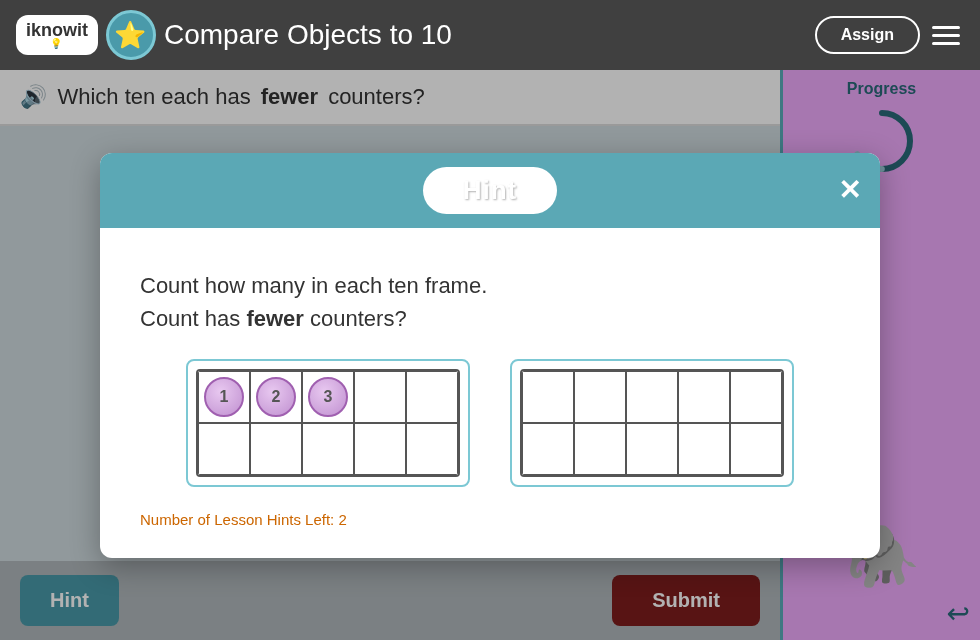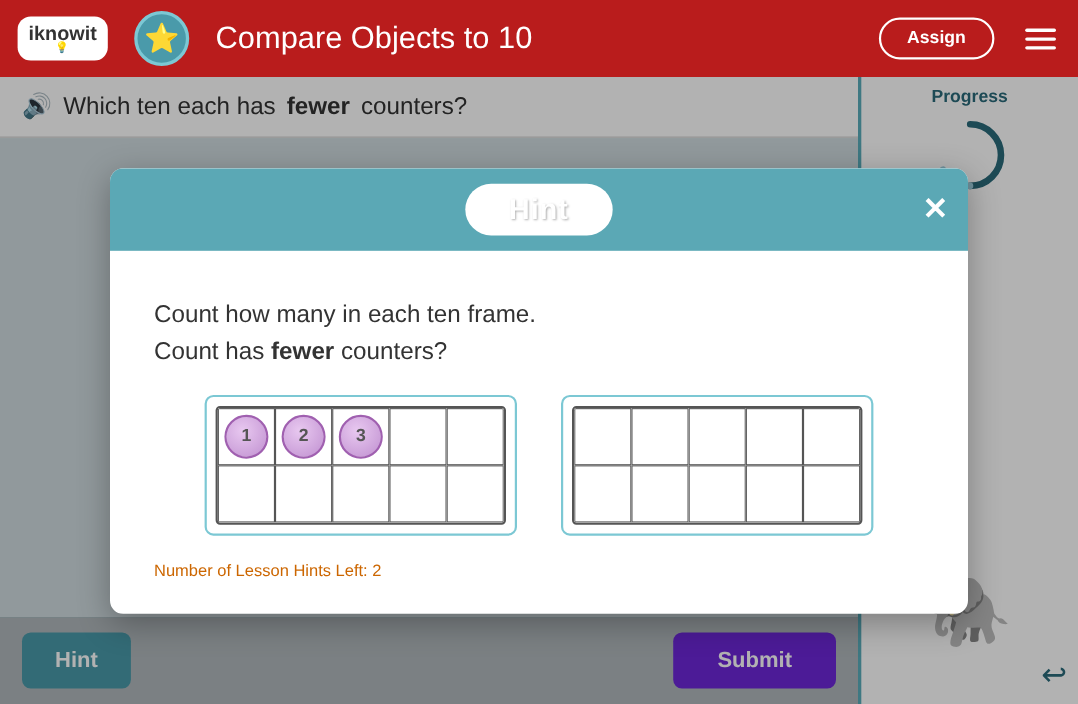--- a/index.html
+++ b/index.html
@@ -8,24 +8,24 @@
       height: 640px;
       overflow: hidden;
       font-family: Arial, sans-serif;
       background: #5ba8b5;
     }
 
     
     .top-bar {
       display: flex;
       align-items: center;
-      background: #b91c1c;
+      background: #404040;
       height: 70px;
       padding: 0 16px;
-      gap: 24px;
+      gap: 8px;
     }
     .logo-box {
       background: white;
       border-radius: 12px;
       padding: 6px 10px;
       display: flex;
       flex-direction: column;
       align-items: center;
       line-height: 1;
     }
@@ -127,35 +127,35 @@
       background: #4a9aaa;
       color: white;
       border: none;
       border-radius: 8px;
       padding: 14px 30px;
       font-size: 20px;
       cursor: pointer;
       font-weight: bold;
     }
     .submit-btn {
-      background: #6d28d9;
+      background: #7f1d1d;
       color: white;
       border: none;
       border-radius: 8px;
       padding: 14px 40px;
       font-size: 20px;
       cursor: pointer;
       font-weight: bold;
       margin-left: auto;
     }
 
     
     .right-panel {
       width: 200px;
-      background: #ffffff;
+      background: #f0abfc;
       display: flex;
       flex-direction: column;
       align-items: center;
       padding: 10px;
       border-left: 3px solid #5aacba;
     }
     .progress-label {
       font-size: 16px;
       font-weight: bold;
       color: #2a6a7a;

